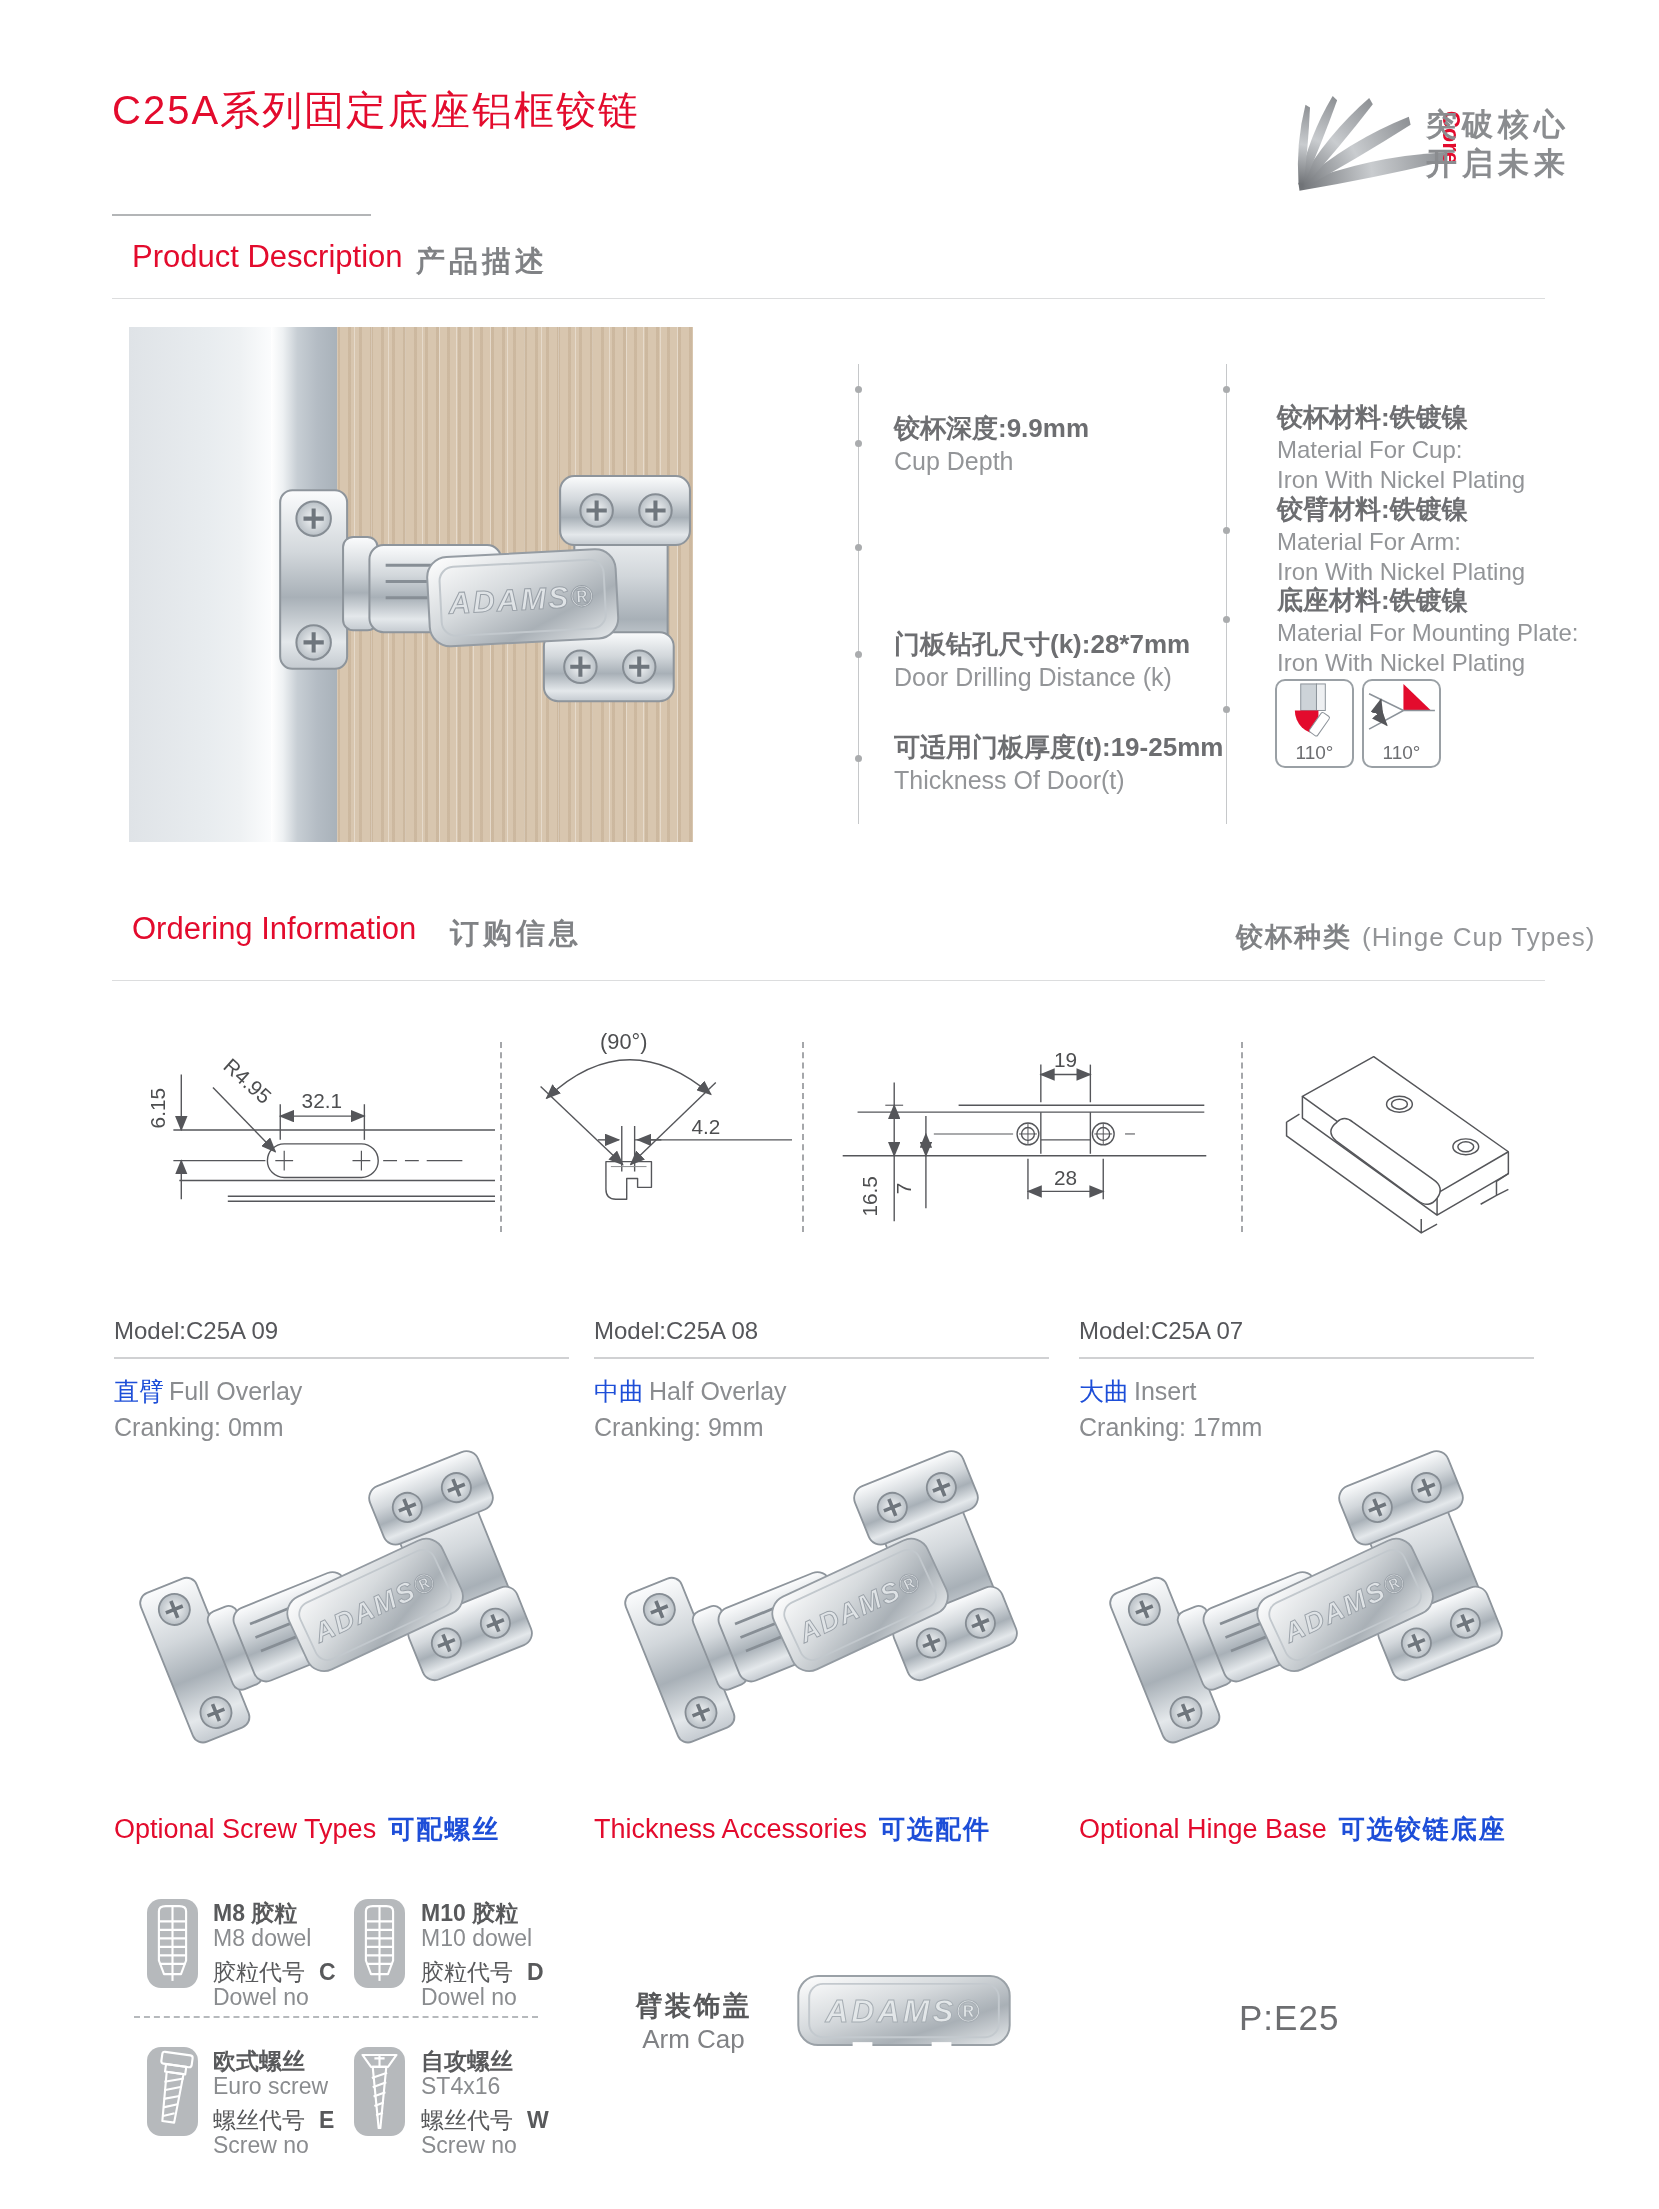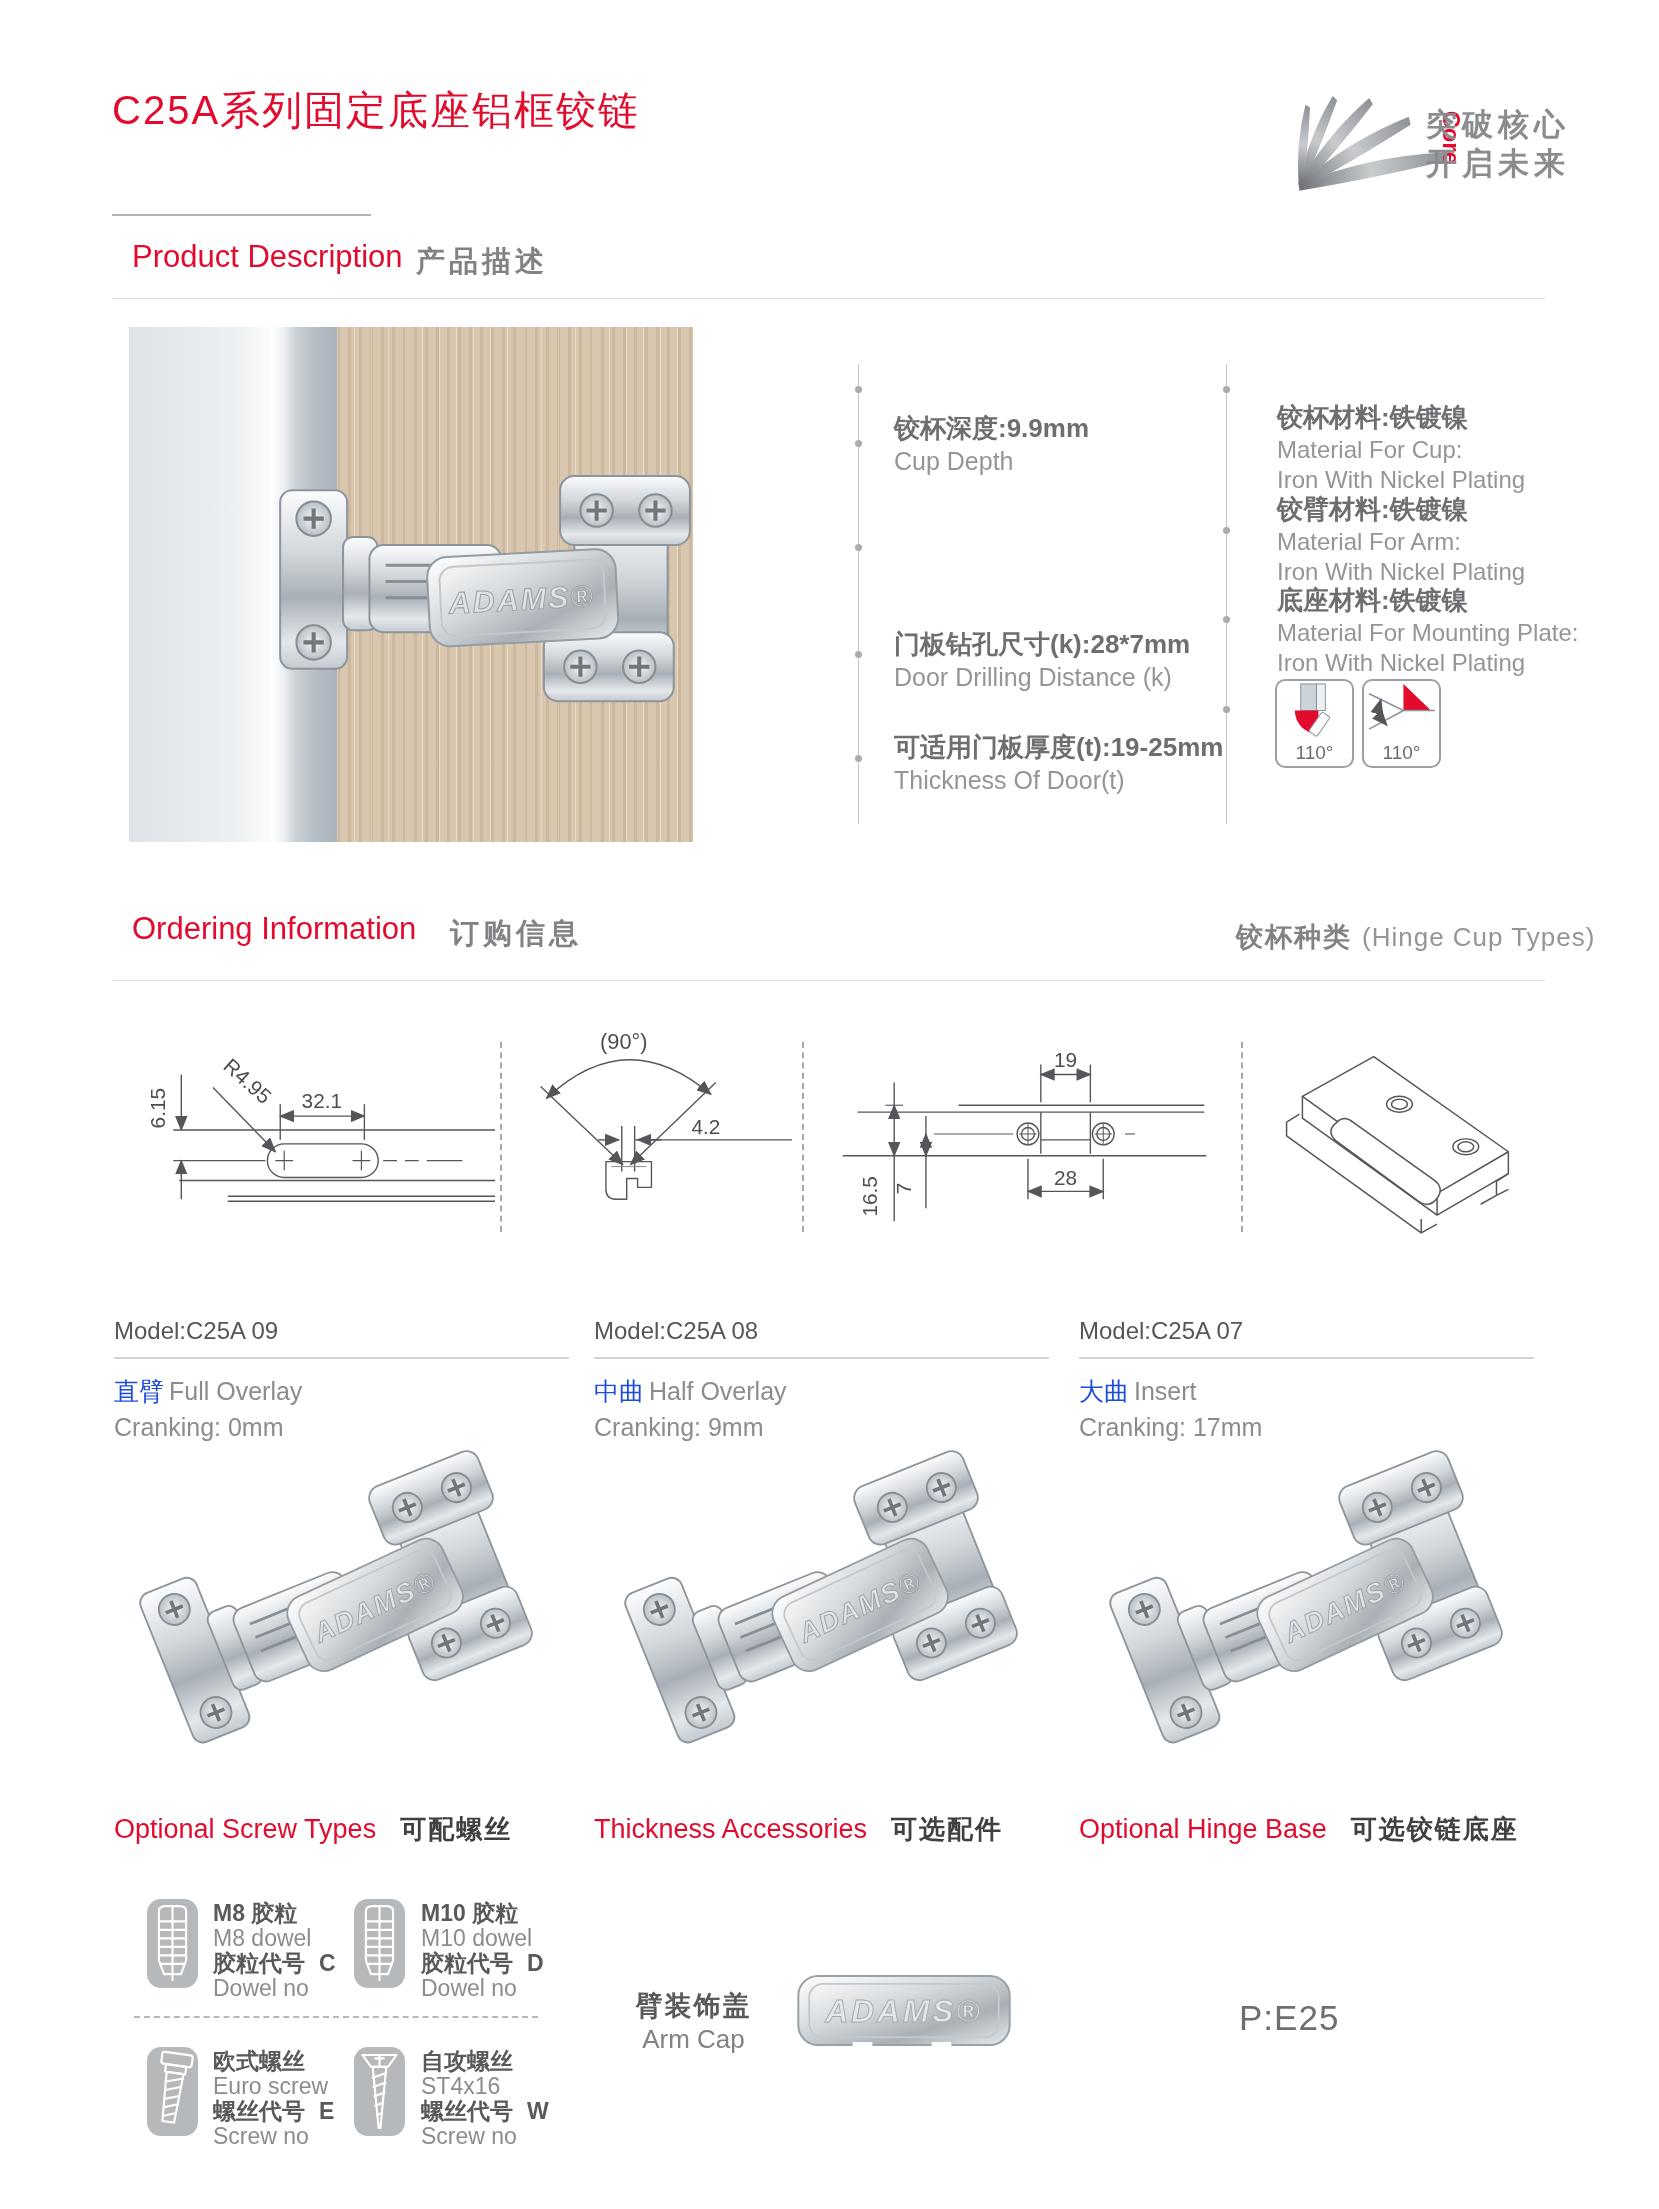--- a/index.html
+++ b/index.html
@@ -36,27 +36,27 @@
   .dash-sep{border-left:2px dashed #a5a7aa;width:0;top:1042px;height:190px;}
   
   .model-col{width:455px;}
   .model-name{font-size:24px;color:#55565a;white-space:nowrap;}
   .model-rule{margin-top:12px;height:2px;background:#d0d1d3;}
   .model-type{margin-top:16px;font-size:25px;color:#8a8c8f;white-space:nowrap;}
   .model-type b{color:#1d4ed8;font-weight:normal;margin-right:5px;}
   .model-crank{margin-top:5px;font-size:25px;color:#8a8c8f;}
   
   .opt-head .sec-en{font-size:27px;}
-  .opt-head .sec-cn{font-size:26px;color:#404040;letter-spacing:2px;margin-left:24px;}
+  .opt-head .sec-cn{font-size:26px;color:#1d4ed8;letter-spacing:2px;margin-left:12px;}
   .opt-head{display:flex;align-items:baseline;white-space:nowrap;}
   .tile{width:51px;height:89px;border-radius:14px;background:#b6b9bc;}
   .screw-text{width:188px;line-height:25px;}
   .st-cn{font-size:23px;font-weight:bold;color:#58595b;white-space:nowrap;}
   .st-en{font-size:23px;color:#8a8c8f;white-space:nowrap;}
-  .st-code{font-size:23px;font-weight:bold;color:#58595b;white-space:nowrap;}
+  .st-code{margin-top:9px;font-size:23px;font-weight:normal;color:#58595b;white-space:nowrap;}
   .st-code b{margin-left:14px;}
   .dashed-h{border-top:2px dashed #b6b9bc;height:0;}
   .armcap-label{left:632px;top:1988px;width:123px;text-align:center;}
   .armcap-cn{font-size:27px;font-weight:bold;color:#58595b;letter-spacing:2px;}
   .armcap-en{font-size:26px;color:#808285;}
   .pe25{left:1239px;top:1998px;font-size:35px;color:#6d6e71;letter-spacing:1px;}
   svg text{font-family:"Liberation Sans","DejaVu Sans",sans-serif;}
 </style>
 </head>
 <body>

